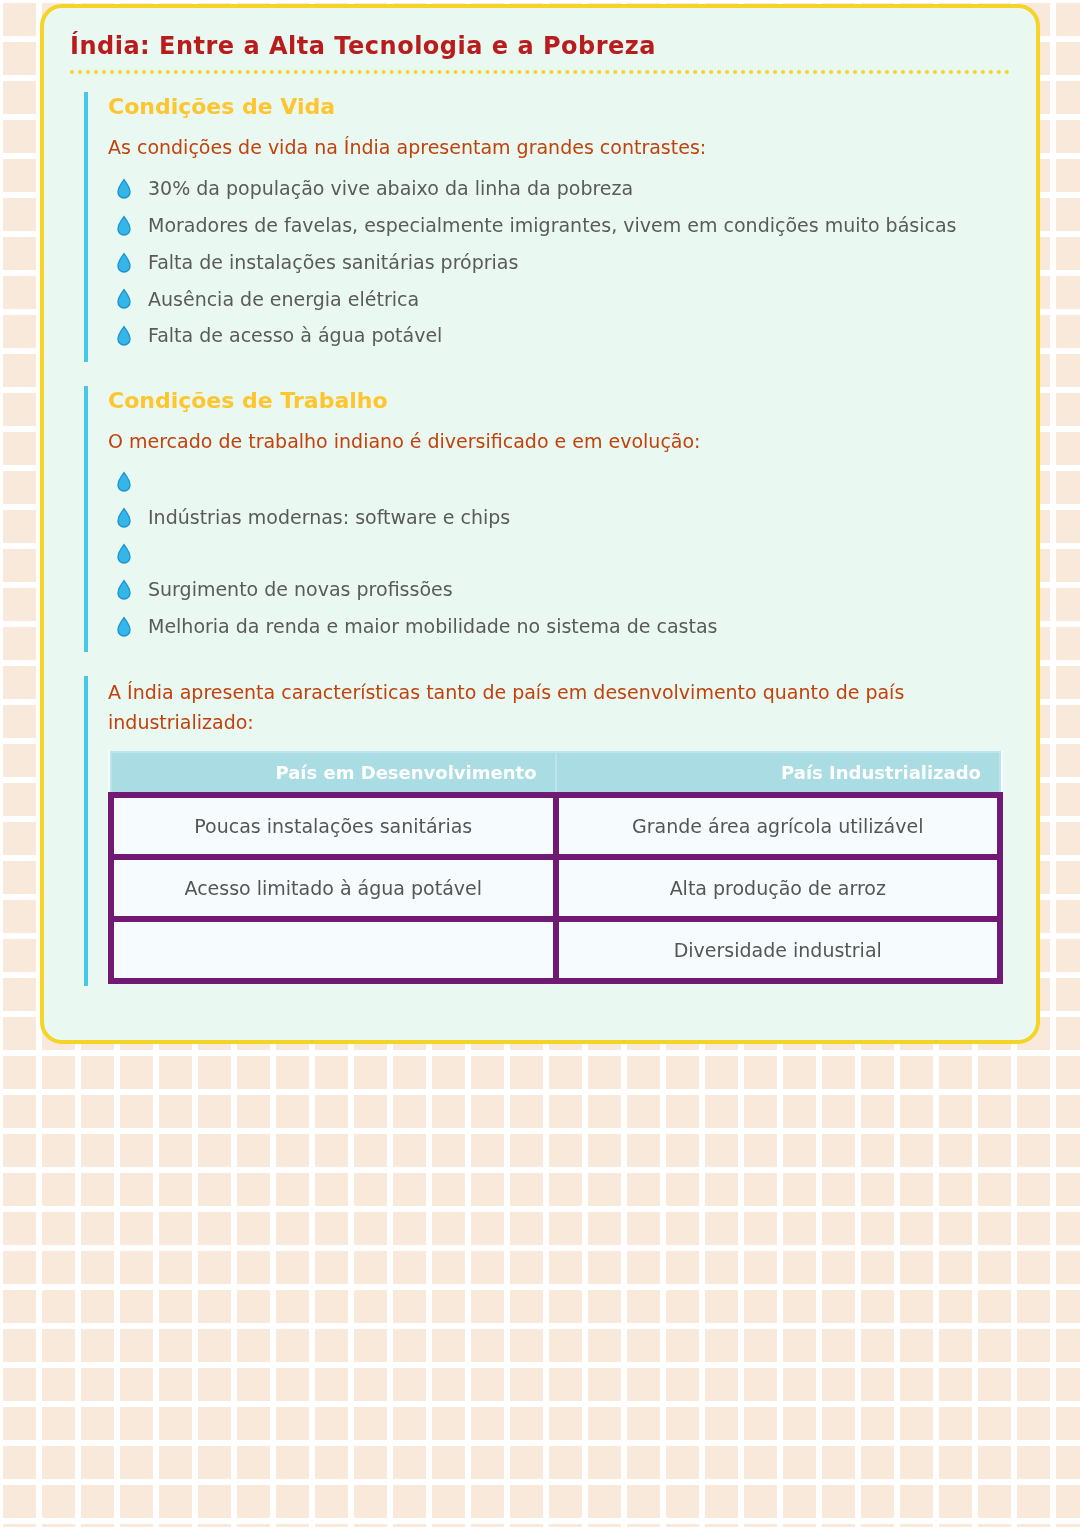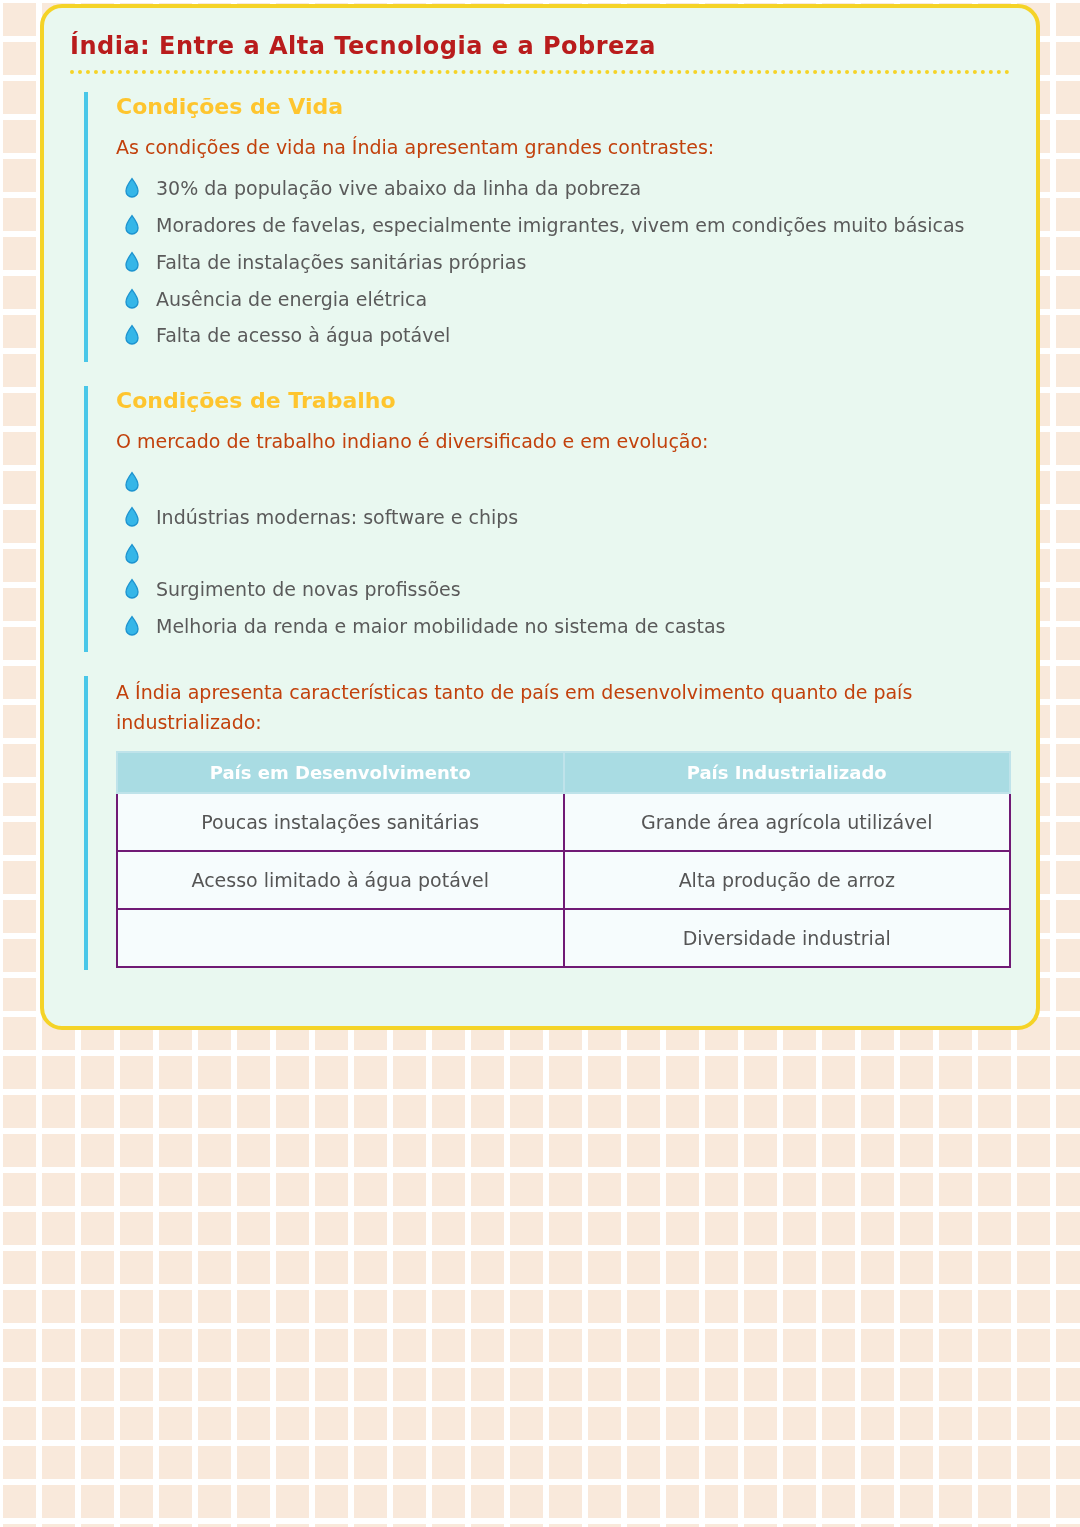--- a/index.html
+++ b/index.html
@@ -41,21 +41,21 @@
   }
 
   .title-underline {
     border-bottom: 4px dotted #f5d327;
     margin-bottom: 18px;
   }
 
   .section {
     border-left: 4px solid #49c7e8;
     margin: 0 0 24px 14px;
-    padding: 2px 0 2px 28px;
+    padding: 2px 0 2px 20px;
   }
 
   .section h2 {
     color: #fec52e;
     font-size: 22px;
     font-weight: bold;
     margin-bottom: 14px;
   }
 
   .section p.intro {
@@ -65,21 +65,21 @@
     margin-bottom: 14px;
     max-width: 880px;
   }
 
   ul.bullets {
     list-style: none;
   }
 
   ul.bullets li {
     display: flex;
-    align-items: flex-start;
+    align-items: center;
     gap: 16px;
     margin: 0 0 12px 8px;
     color: #5a5a5a;
     font-size: 19px;
     line-height: 1.3;
   }
 
   .drop {
     flex: 0 0 auto;
     width: 16px;
@@ -94,31 +94,31 @@
     margin-top: 10px;
     background: #f6fcfd;
     border: 2px solid #bfe3ea;
   }
 
   table.dual th {
     background: #a9dce3;
     color: #ffffff;
     font-size: 18px;
     font-weight: bold;
-    text-align: center;
+    text-align: right;
     padding: 9px 18px;
     border: 2px solid #bfe3ea;
   }
 
   table.dual td {
     color: #555555;
     font-size: 19px;
     text-align: center;
     padding: 17px 14px;
-    border: 2px solid #701a75;
+    border: 6px solid #701a75;
     background: #f6fcfd;
     width: 50%;
   }
 </style>
 </head>
 <body>
 
 <div class="card">
 
   <h1 class="title">Índia: Entre a Alta Tecnologia e a Pobreza</h1>

